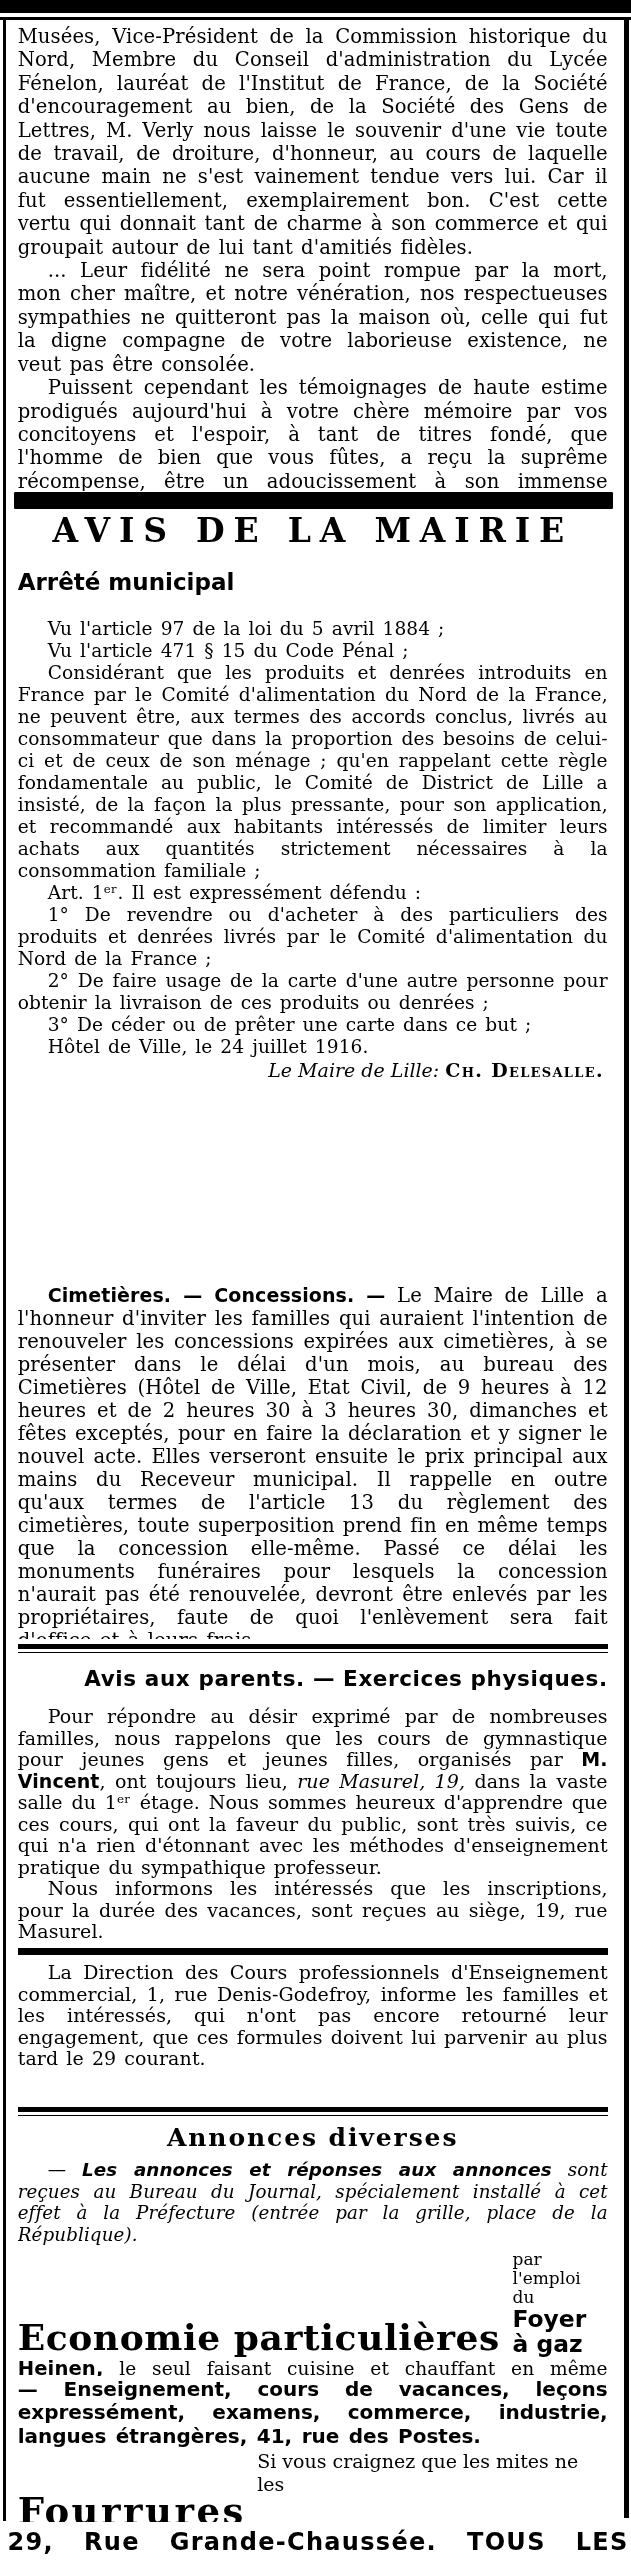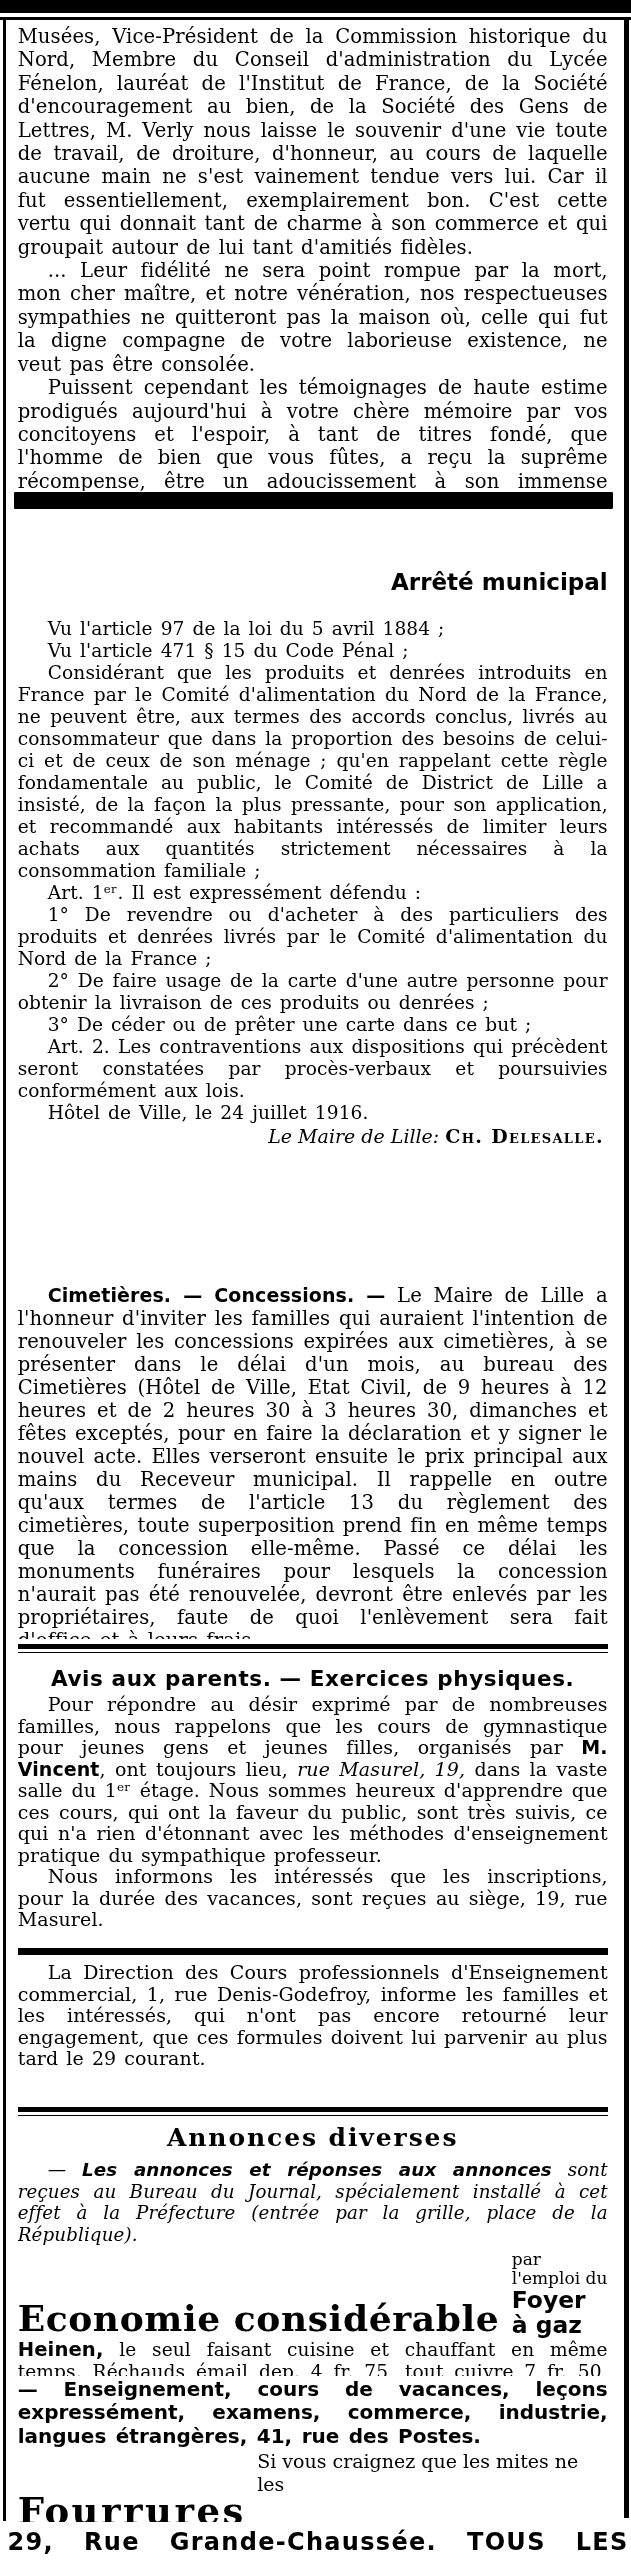--- a/index.html
+++ b/index.html
@@ -34,21 +34,21 @@
   .obituary{top:25px;height:466px;}
 
   .mairie-title{
     position:absolute;top:512px;left:17.7px;width:590px;
     font-size:33px;line-height:38px;font-weight:bold;
     letter-spacing:8.8px;text-align:center;white-space:nowrap;
   }
   .mairie-subtitle{
     position:absolute;top:568px;left:17.7px;width:590px;
     font-family:"DejaVu Sans", sans-serif;font-weight:bold;
-    font-size:23px;line-height:28px;text-align:right;
+    font-size:23px;line-height:28px;text-align:left;
   }
   .arrete{top:618px;height:665px;}
   .arrete .body{font-size:18.6px;line-height:22px;}
   .arretons{
     text-align:center;font-variant:small-caps;font-size:19px;
     letter-spacing:1.9px;margin:3.8px 0;text-indent:0;
   }
   .signature{text-align:right;font-size:19px;line-height:24px;padding-right:3.8px;}
   .sig-role{font-style:italic;}
   .sig-name{font-variant:small-caps;font-weight:600;letter-spacing:1.3px;}
@@ -61,22 +61,22 @@
   .div-a{top:1644px;}
   .div-b{top:1948px;}
   .div-c{top:2107px;}
   .rule-thick{height:5px;background:#000;}
   .rule-thin{height:1.9px;background:#000;margin-top:2.5px;}
   .rule-single{height:7px;background:#000;}
 
   .avis{top:1666px;height:278px;}
   .avis-title{
     font-family:"DejaVu Sans", sans-serif;font-weight:bold;
-    font-size:21.5px;line-height:25px;text-align:center;letter-spacing:0.6px;
-    margin-bottom:3px;
+    font-size:21.5px;line-height:25px;text-align:right;letter-spacing:0.6px;
+    margin-bottom:15px;
   }
   .avis .body{font-size:19px;line-height:21.5px;}
 
   .ouverture{top:1962px;height:143px;}
   .ouverture-title{
     font-family:"DejaVu Sans", sans-serif;font-weight:bold;
     font-size:23px;line-height:26.5px;text-align:center;letter-spacing:1.3px;
     margin-bottom:7.6px;white-space:nowrap;
   }
   .ouverture .body{font-size:19px;line-height:21.5px;}
@@ -128,31 +128,31 @@
   <div class="right-rule"></div>
 
   <div class="blk obituary">
     <p class="body noindent">Musées, Vice-Président de la Commission historique du Nord, Membre du Conseil d'administration du Lycée Fénelon, lauréat de l'Institut de France, de la Société d'encouragement au bien, de la Société des Gens de Lettres, M. Verly nous laisse le souvenir d'une vie toute de travail, de droiture, d'honneur, au cours de laquelle aucune main ne s'est vainement tendue vers lui. Car il fut essentiellement, exemplairement bon. C'est cette vertu qui donnait tant de charme à son commerce et qui groupait autour de lui tant d'amitiés fidèles.</p>
     <p class="body">... Leur fidélité ne sera point rompue par la mort, mon cher maître, et notre vénération, nos respectueuses sympathies ne quitteront pas la maison où, celle qui fut la digne compagne de votre laborieuse existence, ne veut pas être consolée.</p>
     <p class="body">Puissent cependant les témoignages de haute estime prodigués aujourd'hui à votre chère mémoire par vos concitoyens et l'espoir, à tant de titres fondé, que l'homme de bien que vous fûtes, a reçu la suprême récompense, être un adoucissement à son immense douleur !</p>
   </div>
 
   <div class="heavy-bar"></div>
 
+  <div class="mairie-title">AVIS DE LA MAIRIE</div>
   <div class="mairie-subtitle">Arrêté municipal</div>
 
   <div class="blk arrete">
     <p class="body">Vu l'article 97 de la loi du 5 avril 1884 ;</p>
     <p class="body">Vu l'article 471 § 15 du Code Pénal ;</p>
     <p class="body">Considérant que les produits et denrées introduits en France par le Comité d'alimentation du Nord de la France, ne peuvent être, aux termes des accords conclus, livrés au consommateur que dans la proportion des besoins de celui-ci et de ceux de son ménage ; qu'en rappelant cette règle fondamentale au public, le Comité de District de Lille a insisté, de la façon la plus pressante, pour son application, et recommandé aux habitants intéressés de limiter leurs achats aux quantités strictement nécessaires à la consommation familiale ;</p>
     <p class="body">Art. 1ᵉʳ. Il est expressément défendu :</p>
     <p class="body">1° De revendre ou d'acheter à des particuliers des produits et denrées livrés par le Comité d'alimentation du Nord de la France ;</p>
     <p class="body">2° De faire usage de la carte d'une autre personne pour obtenir la livraison de ces produits ou denrées ;</p>
     <p class="body">3° De céder ou de prêter une carte dans ce but ;</p>
-    <p class="body">Art. 2. Les contraventions aux dispositions qui précèdent seront constatées par procès-verbaux et poursuivies conformément aux lois.</p>
     <p class="body">Hôtel de Ville, le 24 juillet 1916.</p>
     <p class="signature">
       <span class="sig-role">Le Maire de Lille:</span>
       <span class="sig-name">Ch. Delesalle.</span>
     </p>
 
   </div>
 
   <div class="blk cimetieres">
     <p class="body"><span class="lead-bold">Cimetières. — Concessions. —</span><span> Le Maire de Lille a l'honneur d'inviter les familles qui auraient l'intention de renouveler les concessions expirées aux cimetières, à se présenter dans le délai d'un mois, au bureau des Cimetières (Hôtel de Ville, Etat Civil, de 9 heures à 12 heures et de 2 heures 30 à 3 heures 30, dimanches et fêtes exceptés, pour en faire la déclaration et y signer le nouvel acte. Elles verseront ensuite le prix principal aux mains du Receveur municipal. Il rappelle en outre qu'aux termes de l'article 13 du règlement des cimetières, toute superposition prend fin en même temps que la concession elle-même. Passé ce délai les monuments funéraires pour lesquels la concession n'aurait pas été renouvelée, devront être enlevés par les propriétaires, faute de quoi l'enlèvement sera fait d'office et à leurs frais.</span></p>
@@ -182,21 +182,21 @@
     <div class="rule-thin"></div>
   </div>
 
   <div class="blk annonces">
     <div class="annonces-title">Annonces diverses</div>
     <p class="body"><span>— </span><span class="ann-bold">Les annonces et réponses aux annonces</span><span> sont reçues au Bureau du Journal, spécialement installé à cet effet à la Préfecture (entrée par la grille, place de la République).</span></p>
   </div>
 
   <div class="blk economie">
     <div class="eco-head">
-      <span class="eco-big">Economie considérable</span>
+      <span class="eco-big">Economie particulières</span>
       <span class="eco-right">
         <span class="eco-tag1">par l'emploi du</span>
         <span class="eco-tag2">Foyer à gaz</span>
       </span>
     </div>
     <p class="body noindent"><span class="heinen">Heinen,</span><span> le seul faisant cuisine et chauffant en même temps. Réchauds émail dep. 4 fr. 75, tout cuivre 7 fr. 50, cuisinières et fours à gaz. Occasion réchaud-grilloir, 21, rue Masséna, au deuxième. On y installe le gaz.</span></p>
   </div>
 
   <div class="blk enseignement">
     <p class="txt">— Enseignement, cours de vacances, leçons expressément, examens, commerce, industrie, langues étrangères, 41, rue des Postes.</p>

